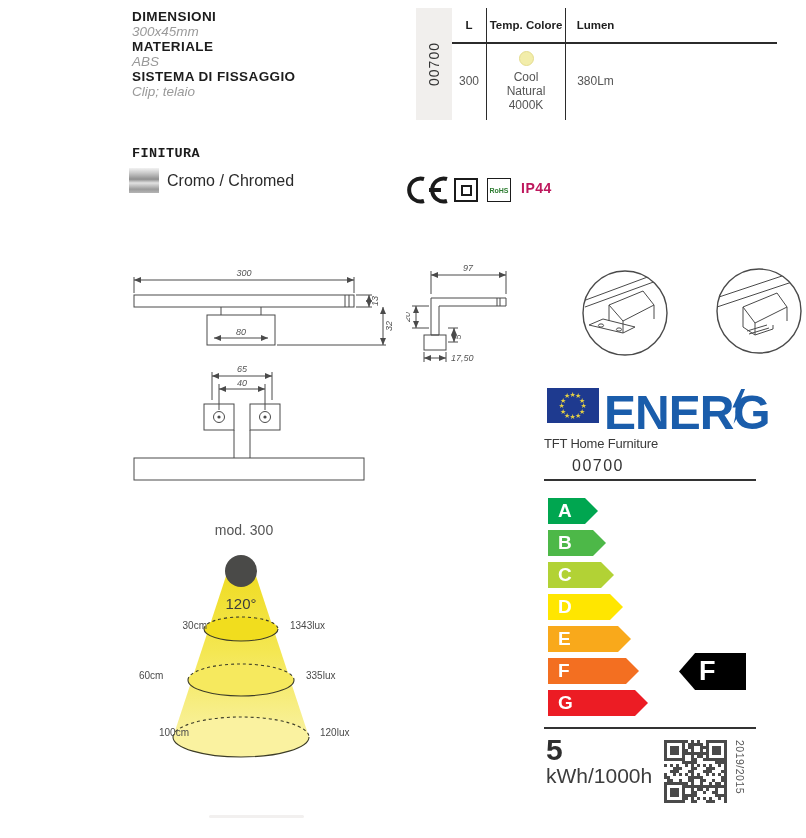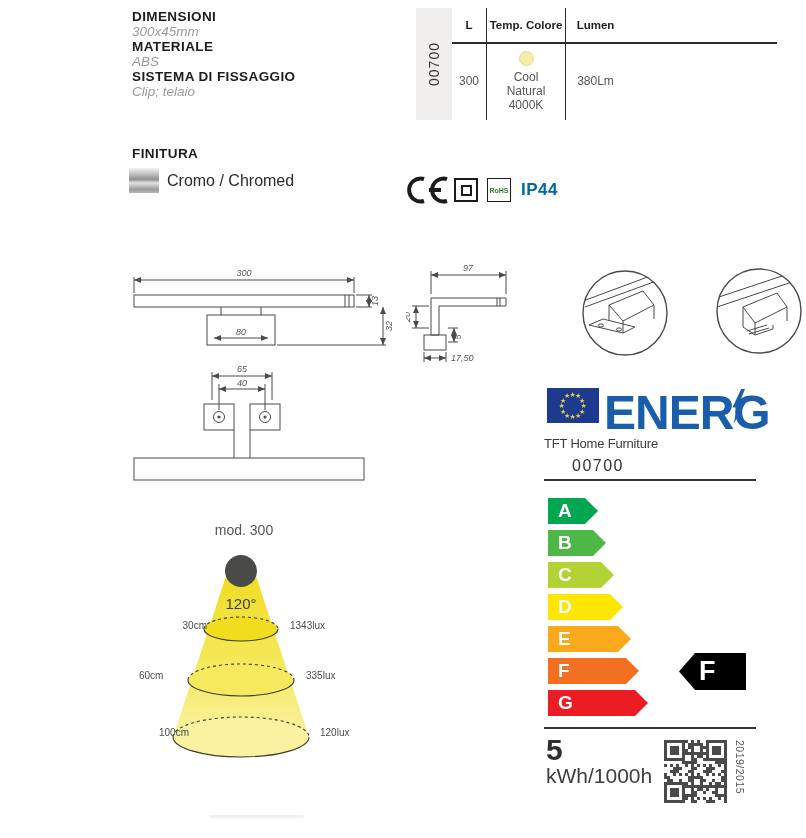--- a/index.html
+++ b/index.html
@@ -15,21 +15,21 @@
   #code-box{left:372px;top:8px;width:36px;height:112px;background:#f1efed;display:flex;align-items:center;justify-content:center;}
   #code-box span{transform:rotate(-90deg);font-size:14px;letter-spacing:1px;color:#333;white-space:nowrap;}
   #spec-table{left:408px;top:8px;width:325px;height:112px;display:flex;}
   .col{box-sizing:border-box;display:flex;flex-direction:column;border-right:1px solid #2b2b2b;}
   .col:last-child{border-right:none;}
   .col .hd{height:34px;display:flex;align-items:center;justify-content:center;font-weight:bold;font-size:11.5px;color:#1e1e1e;}
   .col .bd{flex:1;display:flex;flex-direction:column;align-items:center;justify-content:center;font-size:12px;color:#555;line-height:14px;text-align:center;}
   #hdr-rule{left:408px;top:42px;width:325px;height:2px;background:#2b2b2b;}
   .temp-dot{width:13px;height:13px;border-radius:50%;border:1px solid #e4dc8e;margin-bottom:4px;}
   
-  .ip-text{font-weight:bold;font-size:17px;color:#0369a1;letter-spacing:.5px;}
+  .ip-text{font-weight:bold;font-size:14px;color:#be185d;letter-spacing:.5px;}
   .cert-box{box-sizing:border-box;border:2px solid #1b1b1b;display:flex;align-items:center;justify-content:center;}
   .rohs-text{font-size:7px;font-weight:bold;color:#2e7d32;letter-spacing:0;}
   
   svg text{font-family:"Liberation Sans",sans-serif;}
   .dim{font-size:9px;font-style:italic;fill:#555;}
   .draw-stroke{stroke:#4a4a4a;stroke-width:1;fill:none;}
   
   #eu-flag{left:503px;top:388px;width:52px;height:35px;}
   .star{position:absolute;font-size:7px;line-height:7px;}
   #energ-text{left:560px;top:385px;font-weight:bold;font-size:48px;letter-spacing:-1px;}
@@ -65,21 +65,21 @@
   </svg>
 
   <div class="abs" style="left:88px;top:9px;">
     <div class="spec-label">DIMENSIONI</div>
     <div class="spec-value">300x45mm</div>
     <div class="spec-label">MATERIALE</div>
     <div class="spec-value">ABS</div>
     <div class="spec-label">SISTEMA DI FISSAGGIO</div>
     <div class="spec-value">Clip; telaio</div>
   </div>
-  <div class="abs spec-label" style="left:88px;top:146px;">FINITURA</div>
+  <div class="abs spec-label" style="left:88px;top:146px;font-family:Liberation Mono, monospace;">FINITURA</div>
   <div class="abs chrome-swatch" style="left:85px;top:168px;"></div>
   <div class="abs finish-text" style="left:123px;top:172px;">Cromo / Chromed</div>
 
   <div id="code-box" class="abs">
     <span>00700</span>
   </div>
   <div id="spec-table" class="abs">
     <div class="col" style="width:35px">
       <div class="hd">L</div>
       <div class="bd">

